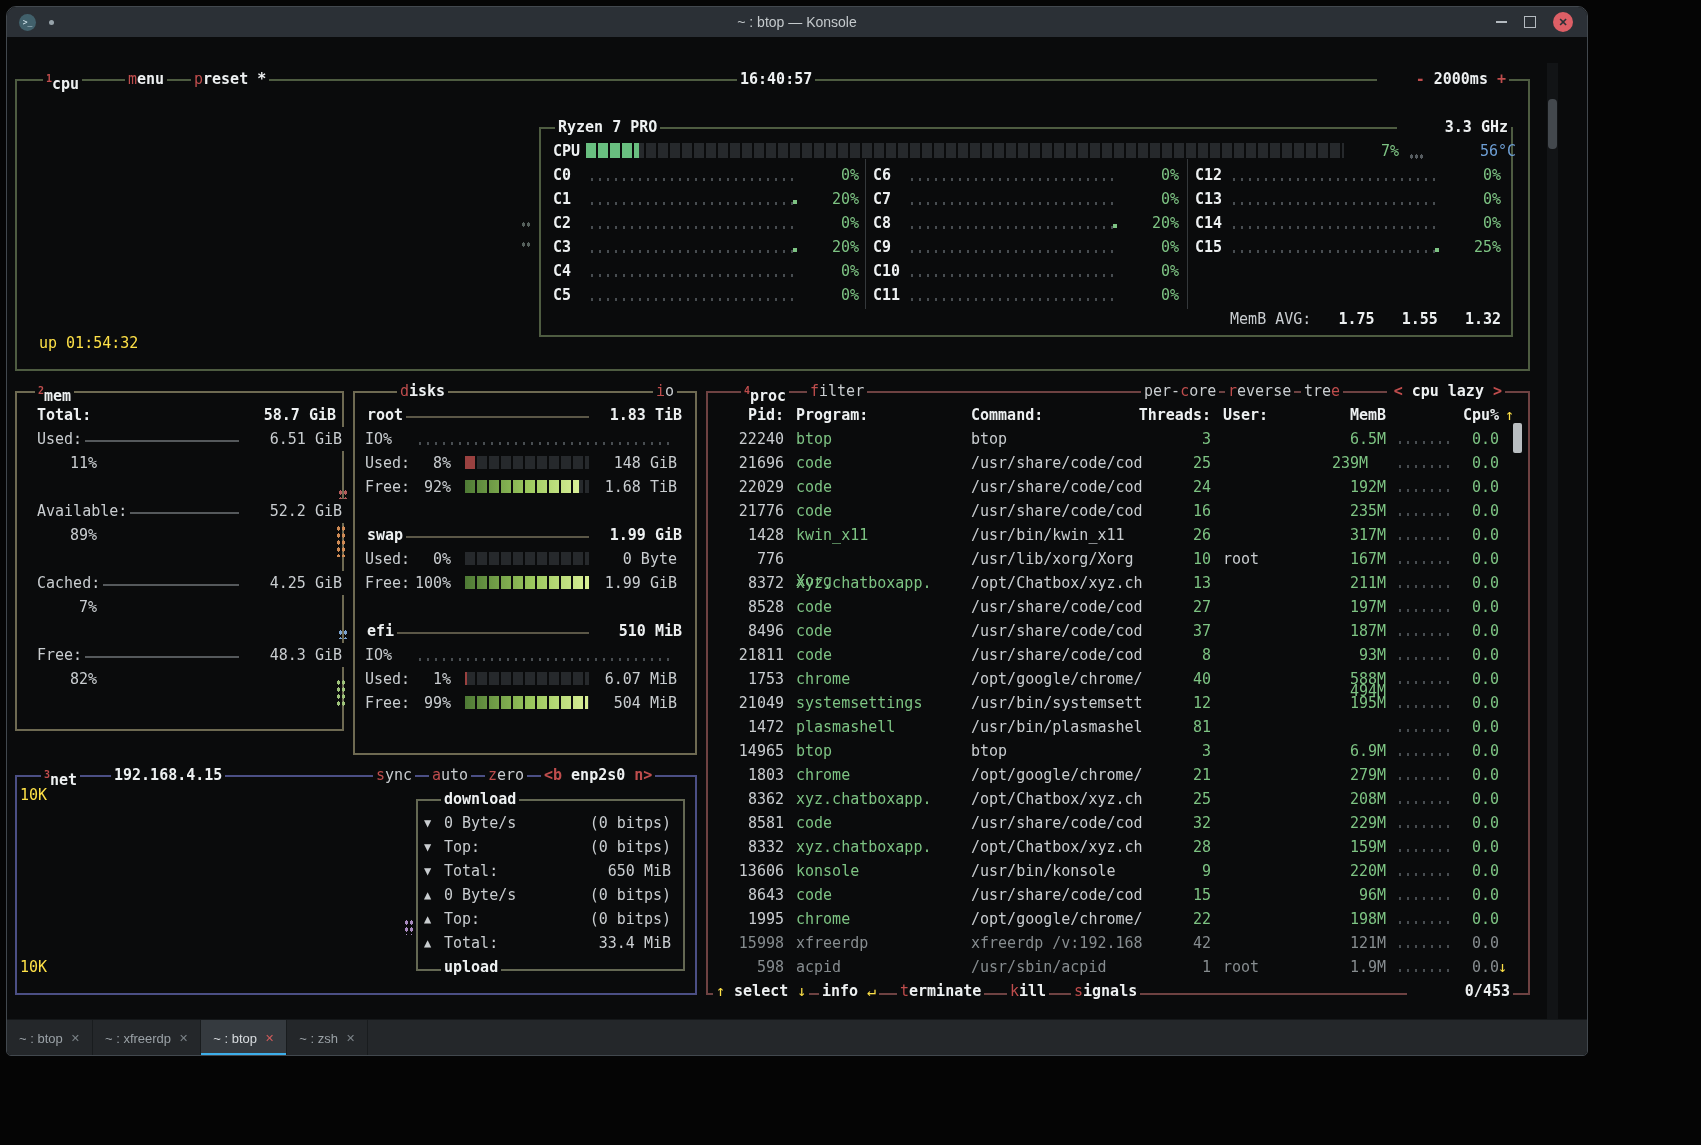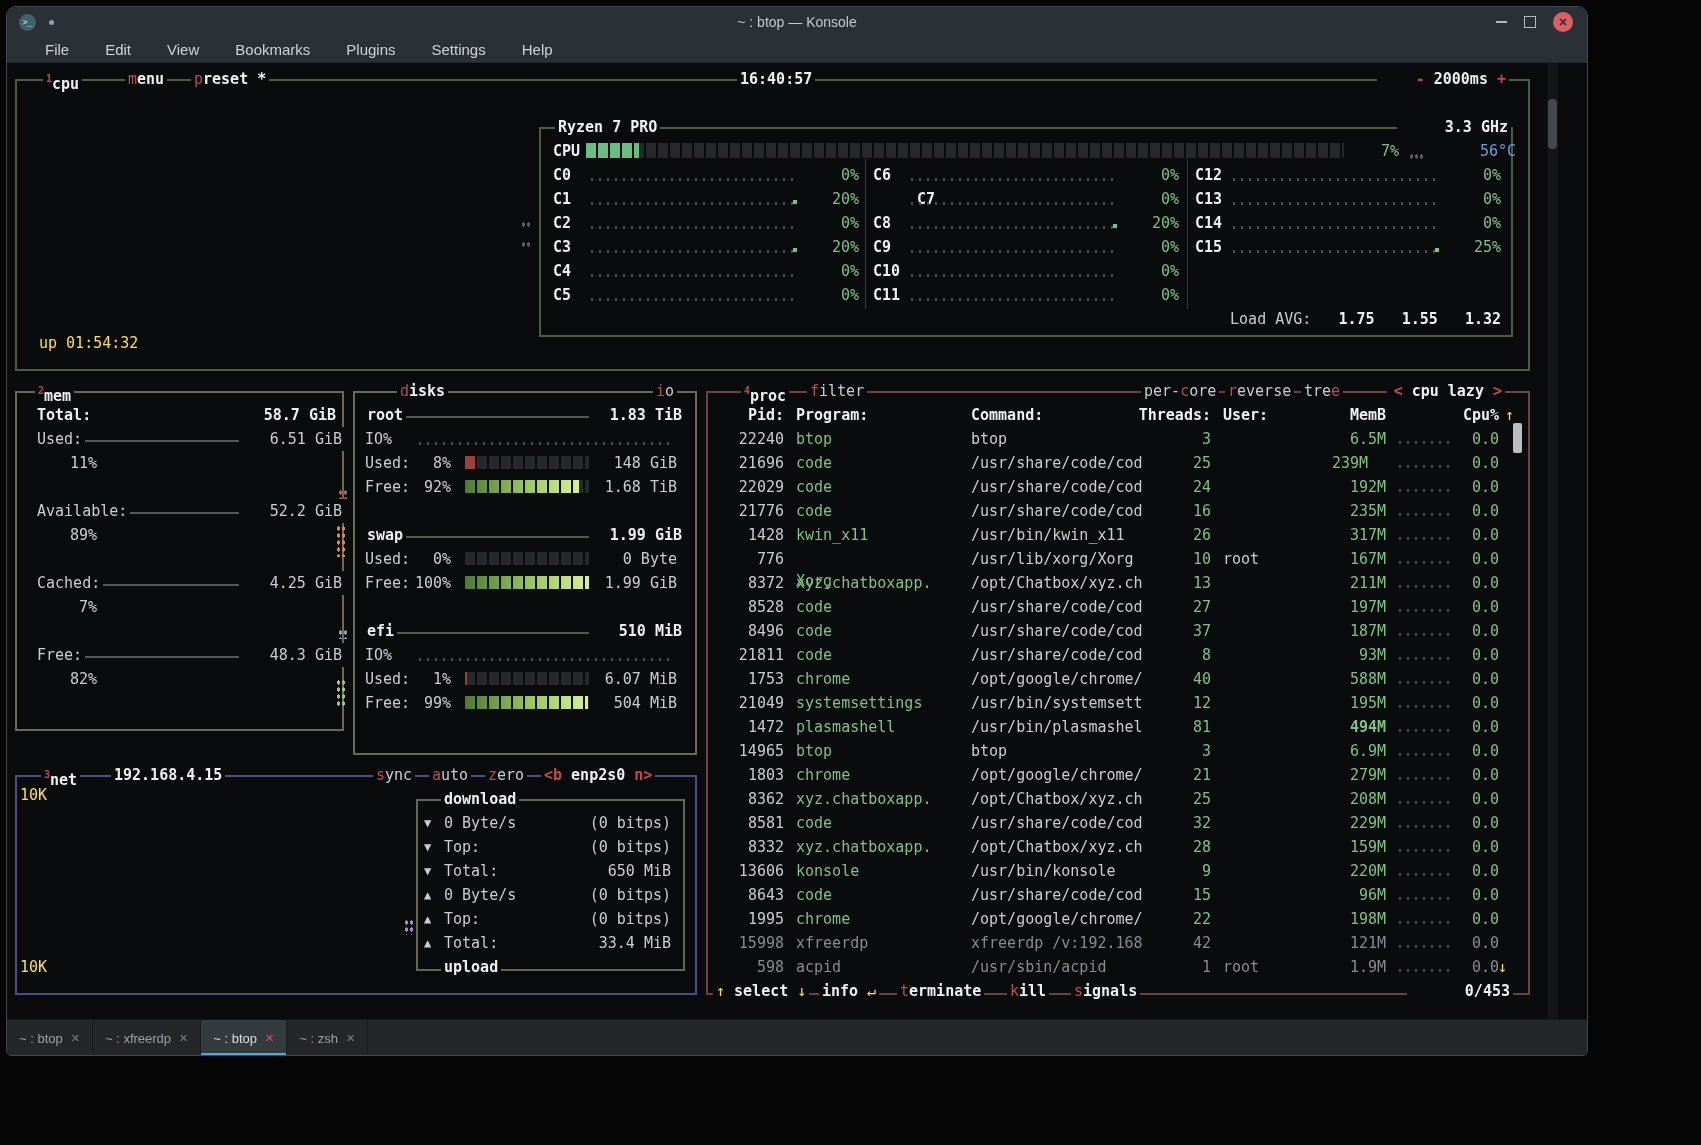--- a/index.html
+++ b/index.html
@@ -77,29 +77,20 @@
       <div class="appicon">&gt;_</div>
       <div class="tbdot"></div>
       <div class="tbtitle">~ : btop — Konsole</div>
       <div class="tbctrls">
         <div class="btn-min"></div>
         <div class="btn-max"></div>
         <div class="btn-close">✕</div>
       </div>
     </div>
 
-    <div class="menubar" id="menubar">
-        <span>File</span>
-        <span>Edit</span>
-        <span>View</span>
-        <span>Bookmarks</span>
-        <span>Plugins</span>
-        <span>Settings</span>
-        <span>Help</span>
-      </div>
 
     <div class="terminal" id="term">
 
       <div class="box" style="left:8px;top:16px;width:1511px;height:288px;border-color:#4e5c41;"></div>
       <div class="mono lbl" style="left:36px;top:4px;"><span class="sup red">1</span><span class="b">cpu</span></div>
       <div class="mono lbl" style="left:118px;top:4px;"><span class="red">m</span><span class="b">enu</span></div>
       <div class="mono lbl" style="left:184px;top:4px;"><span class="red">p</span><span class="b">reset *</span></div>
       <div class="mono lbl b" style="left:730px;top:4px;">16:40:57</div>
       <div class="mono lbl ra" style="left:1370px;top:4px;width:126px;"><span class="red b">-</span><span> </span><span class="b">2000ms</span><span> </span><span class="red b">+</span></div>
 
@@ -149,21 +140,21 @@
             <div class="mono b" style="left: 546px; top: 220px;">C5</div>
             <div class="dotline" style="left: 584px; top: 235px; width: 206px;"></div>
             <div class="mono grn ra" style="left: 790px; top: 220px; width: 62px;">0%</div>
           </div>
           <div>
             <div class="mono b" style="left: 866px; top: 100px;">C6</div>
             <div class="dotline" style="left: 904px; top: 115px; width: 206px;"></div>
             <div class="mono grn ra" style="left: 1110px; top: 100px; width: 62px;">0%</div>
           </div>
           <div>
-            <div class="mono b" style="left: 866px; top: 124px; margin-left: 44px;">C7</div>
+            <div class="mono b" style="left: 866px; top: 124px;">C7</div>
             <div class="dotline" style="left: 904px; top: 139px; width: 206px;"></div>
             <div class="mono grn ra" style="left: 1110px; top: 124px; width: 62px;">0%</div>
           </div>
           <div>
             <div class="mono b" style="left: 866px; top: 148px;">C8</div>
             <div class="dotline" style="left: 904px; top: 163px; width: 206px;"></div>
             <div class="gdot" style="left: 1106px; top: 161px;"></div>
             <div class="mono grn ra" style="left: 1110px; top: 148px; width: 62px;">20%</div>
           </div>
           <div>
@@ -197,21 +188,21 @@
             <div class="mono grn ra" style="left: 1432px; top: 148px; width: 62px;">0%</div>
           </div>
           <div>
             <div class="mono b" style="left: 1188px; top: 172px;">C15</div>
             <div class="dotline" style="left: 1226px; top: 187px; width: 206px;"></div>
             <div class="gdot" style="left: 1428px; top: 185px;"></div>
             <div class="mono grn ra" style="left: 1432px; top: 172px; width: 62px;">25%</div>
           </div>
         </div>
 
-      <div class="mono ra" style="left:1180px;top:244px;width:314px;"><span>Load AVG:</span><span>   </span><span class="b">1.75</span><span>   </span><span class="b">1.55</span><span>   </span><span class="b">1.32</span></div>
+      <div class="mono ra" style="left:1180px;top:244px;width:314px;"><span>MemB AVG:</span><span>   </span><span class="b">1.75</span><span>   </span><span class="b">1.55</span><span>   </span><span class="b">1.32</span></div>
       <div class="mono gy" style="left:32px;top:268px;">up 01:54:32</div>
       <div class="cluster" style="left:514px;top:158px;width:10px;height:6px;--c:#55605c;"></div>
       <div class="cluster" style="left:514px;top:178px;width:10px;height:6px;--c:#55605c;"></div>
 
       <div class="box" style="left:8px;top:328px;width:325px;height:336px;border-color:#6e6a52;"></div>
       <div class="mono lbl" style="left:28px;top:316px;"><span class="sup red">2</span><span class="b">mem</span></div>
       <div id="memstats">
           <div>
             <div class="mono lbl b" style="left: 27px; top: 340px;">Total:</div>
             <div class="mono lbl b ra" style="left: 226px; top: 340px; width: 100px;">58.7 GiB</div>
@@ -481,21 +472,21 @@
             <div class="mono ra grn" style="left: 1140px; top: 628px; width: 64px;">12</div>
             <div class="mono ra grn" style="left: 1307px; top: 628px; width: 72px;">195M</div>
             <div class="dotline" style="left: 1392px; top: 642px; width: 56px;"></div>
             <div class="mono ra grn" style="left: 1430px; top: 628px; width: 62px;">0.0</div>
           </div>
           <div>
             <div class="mono ra " style="left: 706px; top: 652px; width: 71px;">1472</div>
             <div class="mono grn" style="left: 789px; top: 652px;">plasmashell</div>
             <div class="mono " style="left: 964px; top: 652px;">/usr/bin/plasmashel</div>
             <div class="mono ra grn" style="left: 1140px; top: 652px; width: 64px;">81</div>
-            <div class="mono ra grn" style="left: 1307px; top: 652px; width: 72px; font-weight: bold;">494M</div>
+            <div class="mono ra grn" style="left: 1307px; top: 616px; width: 72px;">494M</div>
             <div class="dotline" style="left: 1392px; top: 666px; width: 56px;"></div>
             <div class="mono ra grn" style="left: 1430px; top: 652px; width: 62px;">0.0</div>
           </div>
           <div>
             <div class="mono ra " style="left: 706px; top: 676px; width: 71px;">14965</div>
             <div class="mono grn" style="left: 789px; top: 676px;">btop</div>
             <div class="mono " style="left: 964px; top: 676px;">btop</div>
             <div class="mono ra grn" style="left: 1140px; top: 676px; width: 64px;">3</div>
             <div class="mono ra grn" style="left: 1307px; top: 676px; width: 72px;">6.9M</div>
             <div class="dotline" style="left: 1392px; top: 690px; width: 56px;"></div>

